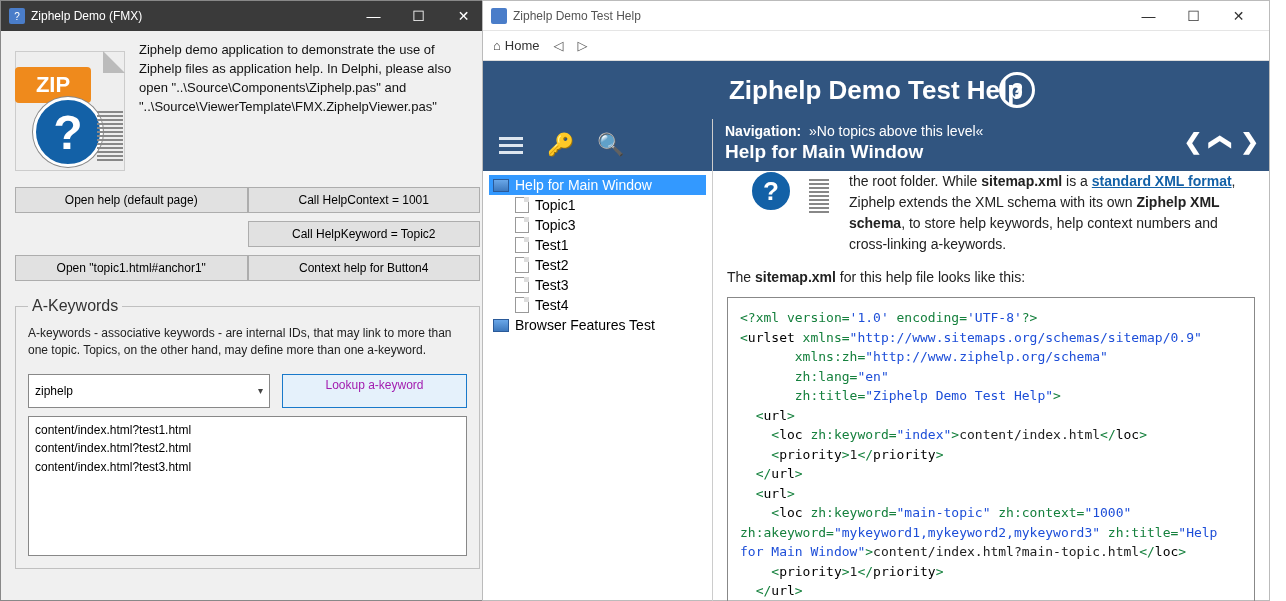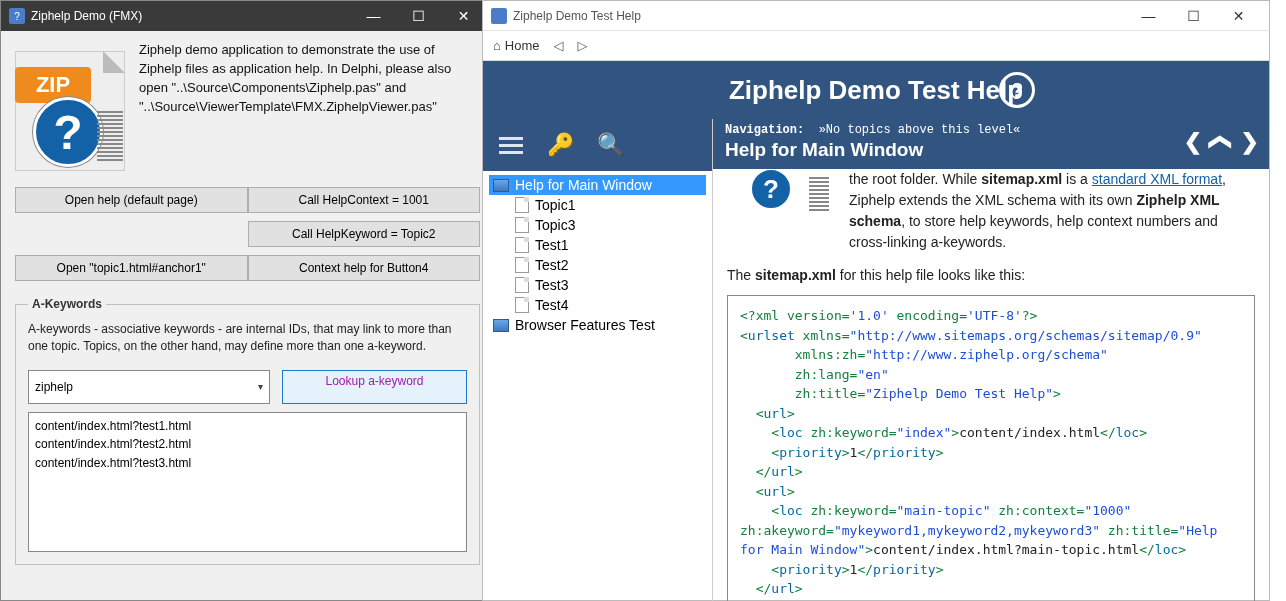--- a/index.html
+++ b/index.html
@@ -22,21 +22,21 @@
 .logo .q-circle { position: absolute; left: 18px; top: 56px; width: 70px; height: 70px; background: #1361a7; border-radius: 50%; border: 3px solid #fff; box-shadow: 0 0 0 1px #888; display:flex; align-items:center; justify-content:center; color:#fff; font-size: 48px; font-weight: bold; }
 .logo .barcode-grid { position: absolute; right: 2px; top: 70px; width: 26px; height: 50px; background: repeating-linear-gradient(0deg,#888 0,#888 2px,transparent 2px,transparent 4px); }
 
 .intro-text { font-size: 13px; line-height: 1.45; color: #111; }
 
 .btn-grid { display: grid; grid-template-columns: 1fr 1fr; gap: 8px 0; margin-bottom: 16px; }
 .btn-grid .spacer { visibility:hidden; }
 .win-button { background: #e1e1e1; border: 1px solid #adadad; padding: 5px 8px; font-size: 12px; text-align: center; cursor: pointer; }
 
 fieldset.akw { border: 1px solid #c0c0c0; padding: 10px 12px 12px; }
-fieldset.akw legend { font-size: 12px; color: #333; padding: 0 4px; font-weight: bold; }
+fieldset.akw legend { font-size: 16px; color: #333; padding: 0 4px; }
 .akw-desc { font-size: 12px; color: #222; line-height: 1.45; margin-bottom: 14px; }
 .akw-row { display: flex; gap: 12px; margin-bottom: 8px; }
 .akw-combo { flex: 1; border: 1px solid #888; background: #fff; height: 22px; display: flex; align-items: center; padding: 16px 6px; font-size: 12px; justify-content: space-between; }
 .akw-combo .chev { font-size: 10px; color: #444; }
 .akw-lookup { width: 185px; border: 1px solid #1979ca; background: #e5f1fb; padding: 3px 8px; font-size: 12px; text-align: center; cursor: pointer; color: #a21caf; }
 .akw-results { border: 1px solid #888; background: #fff; height: 140px; padding: 4px 6px; font-size: 12px; }
 .akw-results div { line-height: 1.55; }
 
 
 .help-window { position: absolute; left: 482px; top: 0; width: 788px; height: 601px; background: #fff; border: 1px solid #bbb; }
@@ -63,36 +63,36 @@
 .side-tree { padding: 4px 6px; font-size: 14px; overflow:auto; flex:1; }
 .tree-item { display:flex; align-items:center; gap:6px; padding:2px 4px; cursor:pointer; }
 .tree-item.sel { background: #3399ff; color:#fff; }
 .tree-page-icn { width:14px; height:16px; border:1px solid #999; background:#fff; position:relative; }
 .tree-page-icn::after { content:""; position:absolute; right:-1px; top:-1px; width:5px; height:5px; background:#ddd; }
 .tree-book-icn { width:16px; height:13px; background: linear-gradient(#6aa7e8,#3d78bd); border:1px solid #2a5a99; }
 .tree-child { margin-left: 22px; }
 
 .help-content { flex: 1; display:flex; flex-direction:column; overflow:hidden; }
 .content-navbar { background: #315580; color: #fff; padding: 4px 12px 8px; position: relative; }
-.content-navbar .navline { font-size: 12px; font-family: Liberation Mono, monospace; }
+.content-navbar .navline { font-size: 14px; }
 .content-navbar .navline b { font-weight:600; }
 .content-navbar h2 { font-size: 19px; font-weight: 600; margin-top:2px; }
 .content-navbar .nav-arrows { position:absolute; right:10px; top:10px; display:flex; gap:10px; font-size:22px; font-weight:bold; }
 .content-body { padding: 0 14px 14px; overflow:auto; flex:1; font-size:14px; color:#222; }
 .content-top-row { display:flex; gap:14px; margin-bottom:14px; }
 .mini-logo { width:108px; height:46px; flex-shrink:0; position:relative; }
 .mini-logo .mc { position:absolute; left:22px; top:-2px; width:44px; height:44px; background:#1361a7; border-radius:50%; border:3px solid #fff; display:flex; align-items:center; justify-content:center; color:#fff; font-size:26px; font-weight:bold; }
 .mini-logo .mbar { position:absolute; right:6px; top:8px; width:20px; height:34px; background: repeating-linear-gradient(0deg,#888 0,#888 2px,transparent 2px,transparent 4px); }
 .content-top-row p { line-height:1.5; }
-.content-top-row a { color:#1361a7; text-decoration:underline; }
+.content-top-row a { color:#1361a7; text-decoration:underline;font-weight:bold; }
 .sitemap-line { margin: 6px 0 12px; }
 pre.code { border:1px solid #888; padding:10px 12px; font-family: Consolas, monospace; font-size:13px; line-height:1.5; white-space:pre-wrap; overflow:auto; }
 pre.code .t-red { color:#15803d; }
 pre.code .t-blue { color:#1d4ed8; }
-pre.code .t-brown { color:#0369a1; }
+pre.code .t-brown { color:#000000; }
 </style>
 </head>
 <body>
 
 <div class="app-window">
   <div class="app-titlebar">
     <div class="icon-slot">?</div>
     <div class="title">Ziphelp Demo (FMX)</div>
     <div class="win-btns">
       <div class="win-btn">—</div>

